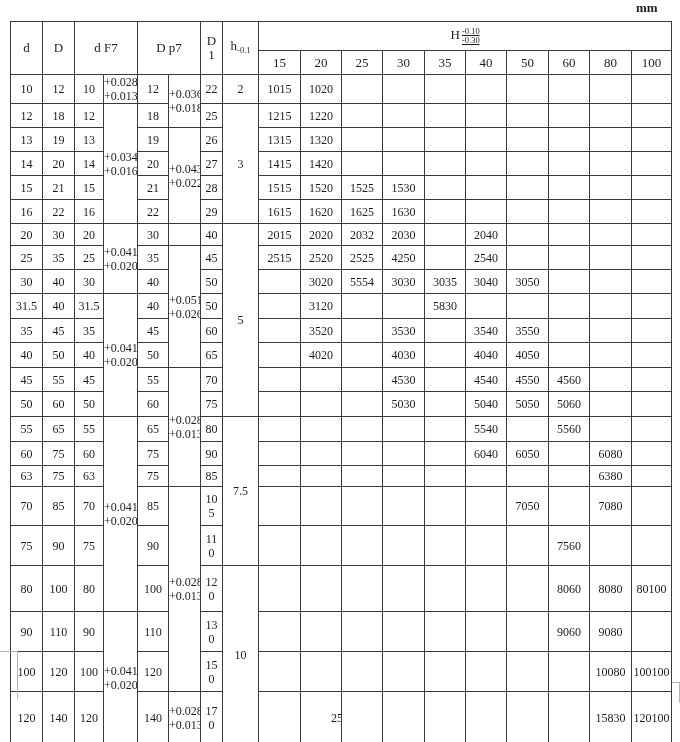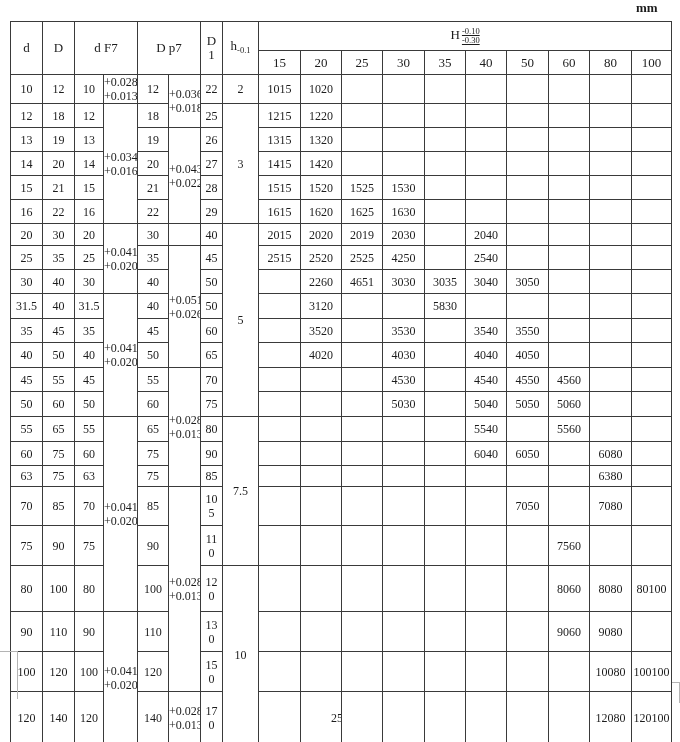--- a/index.html
+++ b/index.html
@@ -212,21 +212,21 @@
           <td><span>30</span></td>
           <td><span>20</span></td>
           <td class="tol pre" rowspan="3"><span>+0.041
 +0.020</span></td>
           <td><span>30</span></td>
           <td class="tol pre"><span></span></td>
           <td class="pre"><span>40</span></td>
           <td rowspan="8"><span>5</span></td>
           <td><span>2015</span></td>
           <td><span>2020</span></td>
-          <td><span>2019</span></td>
+          <td><span>2032</span></td>
           <td><span>2030</span></td>
           <td><span></span></td>
           <td><span>2040</span></td>
           <td><span></span></td>
           <td><span></span></td>
           <td><span></span></td>
           <td><span></span></td>
         </tr>
         <tr style="height: 24px;">
           <td><span>25</span></td>
@@ -247,22 +247,22 @@
           <td><span></span></td>
           <td><span></span></td>
         </tr>
         <tr style="height: 24px;">
           <td><span>30</span></td>
           <td><span>40</span></td>
           <td><span>30</span></td>
           <td><span>40</span></td>
           <td class="pre"><span>50</span></td>
           <td><span></span></td>
-          <td><span>2260</span></td>
-          <td><span>4651</span></td>
+          <td><span>3020</span></td>
+          <td><span>5554</span></td>
           <td><span>3030</span></td>
           <td><span>3035</span></td>
           <td><span>3040</span></td>
           <td><span>3050</span></td>
           <td><span></span></td>
           <td><span></span></td>
           <td><span></span></td>
         </tr>
         <tr style="height: 25px; margin-left: 16px;">
           <td><span>31.5</span></td>
@@ -512,21 +512,21 @@
           <td class="pre"><span>17
 0</span></td>
           <td><span></span></td>
           <td><span class="shift">25</span></td>
           <td><span></span></td>
           <td><span></span></td>
           <td><span></span></td>
           <td><span></span></td>
           <td><span></span></td>
           <td><span></span></td>
-          <td><span>12080</span></td>
+          <td><span>15830</span></td>
           <td><span>120100</span></td>
         </tr>
       </tbody>
   </table>
 
   <div class="artifact left"></div>
   <div class="artifact right"></div>
 
 </div>
 

